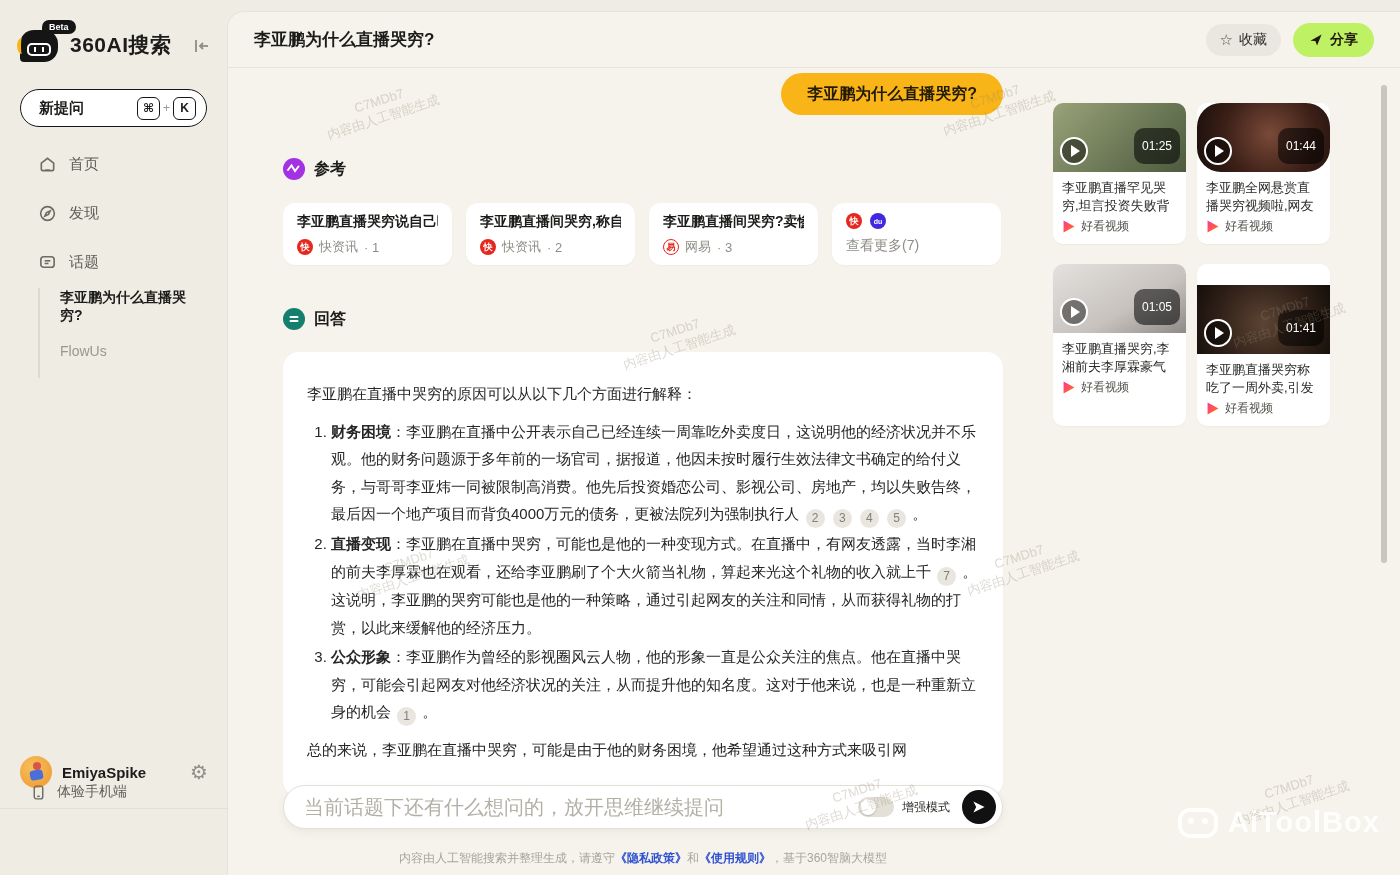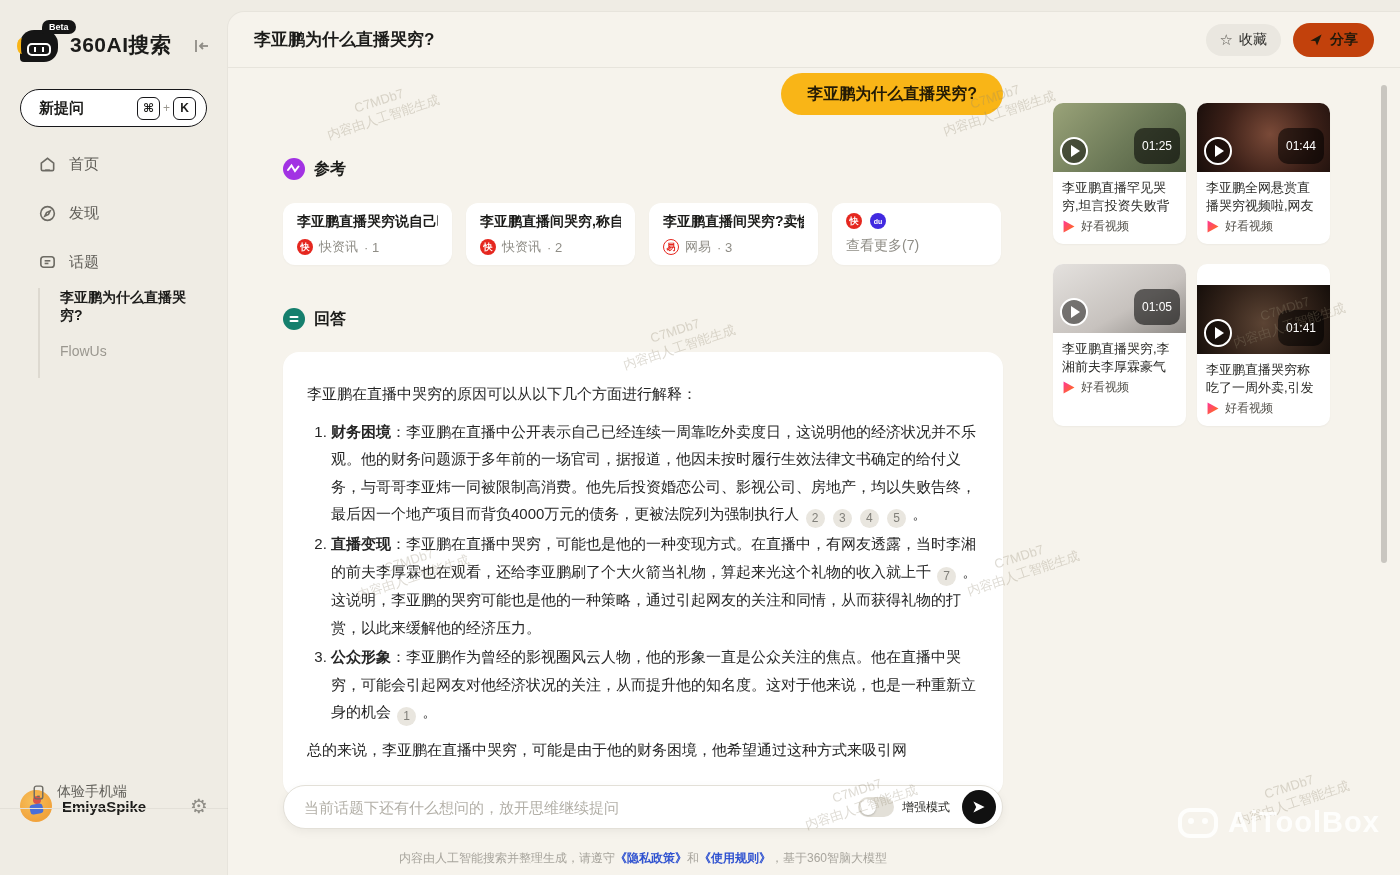--- a/index.html
+++ b/index.html
@@ -23,35 +23,35 @@
   .new-q-btn { position:absolute; left:20px; top:89px; width:187px; height:38px; background:#fff; border:1.5px solid #17171a; border-radius:20px; display:flex; align-items:center; padding:0 10px 0 18px; cursor:pointer; }
   .new-q-label { font-size:15px; font-weight:bold; flex:1; }
   .keycap { width:23px; height:23px; border:1.5px solid #17171a; border-radius:6px; background:#fff; display:flex; align-items:center; justify-content:center; font-size:12px; font-weight:bold; }
   .key-plus { color:#9a978f; font-size:12px; margin:0 3px; }
   .nav-item { position:absolute; left:38px; display:flex; align-items:center; gap:12px; color:#5f5d57; font-size:15px; cursor:pointer; }
   .nav-item svg { stroke:#6d6b64; }
   .topic-tree { position:absolute; left:38px; top:288px; width:170px; border-left:2px solid #ddd9d0; padding-left:20px; }
   .topic-item { font-size:14px; margin-bottom:18px; cursor:pointer; line-height:18px; }
   .topic-item.active { font-weight:bold; color:#1c1c1a; }
   .topic-item.plain { color:#9a978f; }
-  .user-row { position:absolute; left:20px; top:755px; width:188px; height:34px; display:flex; align-items:center;margin-top:34px; }
+  .user-row { position:absolute; left:20px; top:755px; width:188px; height:34px; display:flex; align-items:center; }
   .avatar { width:32px; height:32px; border-radius:50%; background:radial-gradient(circle at 40% 35%, #f7c05a 0%, #f1a33c 70%); position:relative; overflow:hidden; }
   .avatar::before { content:""; position:absolute; left:13px; top:6px; width:8px; height:8px; border-radius:50%; background:#d9534a; }
   .avatar::after { content:""; position:absolute; left:10px; top:14px; width:13px; height:10px; border-radius:3px; background:#4a6fd8; transform:rotate(-10deg); }
   .user-name { font-size:15px; font-weight:bold; margin-left:10px; flex:1; }
   .gear { font-size:20px; color:#8f8d86; cursor:pointer; line-height:1; }
   .sidebar-divider { position:absolute; left:0; top:808px; width:228px; height:1px; background:#e3e0d8; }
   .mobile-row { position:absolute; left:30px; top:783px; display:flex; align-items:center; gap:10px; color:#5f5d57; font-size:14px; cursor:pointer; }
   
   .panel { position:absolute; left:228px; top:12px; right:0; bottom:0; background:#f6f3ec; border-radius:16px 0 0 0; box-shadow:0 0 0 1px rgba(0,0,0,.03); }
   .panel-header { position:absolute; left:0; top:0; right:0; height:56px; display:flex; align-items:center; padding:0 26px; border-bottom:1px solid #e7e4dc; }
   .panel-title { font-size:17px; font-weight:bold; flex:1; }
   .fav-btn { height:32px; background:#eae7e0; border-radius:16px; display:flex; align-items:center; gap:6px; padding:0 14px; font-size:14px; color:#2b2b28; cursor:pointer; }
   .fav-star { font-size:15px; color:#55534d; }
-  .share-btn { height:34px; background:#c2410c; border-radius:17px; display:flex; align-items:center; gap:7px; padding:0 16px; font-size:14px; font-weight:bold; color:#21190a; margin-left:12px; cursor:pointer; }
+  .share-btn { height:34px; background:#bef264; border-radius:17px; display:flex; align-items:center; gap:7px; padding:0 16px; font-size:14px; font-weight:bold; color:#21190a; margin-left:12px; cursor:pointer; }
   
   .bubble { position:absolute; left:55px; top:61px; width:720px; display:flex; justify-content:flex-end; }
   .bubble-inner { background:#f9b517; border-radius:21px; height:42px; display:flex; align-items:center; padding:0 26px; font-size:16px; font-weight:bold; color:#241b06; }
   .sec-header { position:absolute; display:flex; align-items:center; gap:9px; font-size:16px; font-weight:bold; }
   .sec-ref { left:55px; top:146px; }
   .sec-ans { left:55px; top:296px; }
   .sec-icon { width:22px; height:22px; border-radius:50%; position:relative; flex:none; }
   .sec-icon.purple { background:#a232e3; }
   .sec-icon.teal { background:#157f6d; }
   .sec-icon svg { position:absolute; left:0; top:0; }
@@ -66,34 +66,34 @@
   .more-icons { display:flex; gap:8px; margin-bottom:8px; }
   .more-label { font-size:14px; color:#8f8d86; }
   .answer-card { position:absolute; left:55px; top:340px; width:720px; height:445px; background:#fff; border-radius:16px; padding:28px 24px; overflow:hidden; box-shadow:0 1px 2px rgba(0,0,0,.03); }
   .answer-card p, .answer-card li { font-size:15px; line-height:27.5px; color:#262626; }
   .answer-card ol { margin:10px 0 0 0; padding-left:24px; }
   .answer-card li { margin-bottom:2px; }
   .cite { display:inline-flex; width:19px; height:19px; border-radius:50%; background:#e9e6df; color:#807f79; font-size:12px; align-items:center; justify-content:center; margin:0 2px; vertical-align:-3px; }
   .closing { color:#9b9994; margin-top:10px; }
   
   .composer { position:absolute; left:55px; top:773px; width:720px; height:44px; background:#fff; border:1px solid #e3e0d8; border-radius:22px; display:flex; align-items:center; padding:0 6px 0 20px; box-shadow:0 3px 10px rgba(0,0,0,.05); }
-  .composer input { flex:1; border:none; outline:none; font-size:15px; color:#0f766e; background:transparent; font-family:inherit; }
+  .composer input { flex:1; border:none; outline:none; font-size:20px; color:#0f766e; background:transparent; font-family:inherit; }
   .composer input::placeholder { color:#b3b0a8; }
   .toggle { width:36px; height:20px; border-radius:10px; background:#e3e0d8; position:relative; cursor:pointer; flex:none; margin-right:8px; }
   .toggle::before { content:""; position:absolute; left:2px; top:2px; width:16px; height:16px; border-radius:50%; background:#fff; box-shadow:0 1px 2px rgba(0,0,0,.2); }
   .enhance-label { font-size:12px; color:#2b2b28; margin-right:12px; white-space:nowrap; }
   .send-btn { width:34px; height:34px; border-radius:50%; background:#111; display:flex; align-items:center; justify-content:center; cursor:pointer; flex:none; }
   .footnote { position:absolute; left:55px; top:838px; width:720px; text-align:center; font-size:12px; color:#a8a59d; }
   .footnote a { color:#2e51d0; font-weight:bold; text-decoration:none; cursor:pointer; }
   
   .videos { position:absolute; left:825px; top:91px; width:277px; display:flex; flex-wrap:wrap; gap:20px 11px; }
   .vid-card { width:133px; background:#fff; border-radius:10px; overflow:hidden; cursor:pointer; box-shadow:0 1px 2px rgba(0,0,0,.04); }
   .thumb { position:relative; width:133px; height:69px; }
   .thumb.v1 { background:linear-gradient(135deg,#9aa379 0%,#6d7a58 55%,#4d5a3e 100%); }
-  .thumb.v2 { background:radial-gradient(circle at 55% 45%,#7a4a38 0%,#3c2018 55%,#170d0a 100%); }
+  .thumb.v2 { background:radial-gradient(circle at 55% 45%,#7a4a38 0%,#3c2018 55%,#170d0a 100%);border-radius:24px; }
   .thumb.v3 { background:linear-gradient(150deg,#e4e1de 0%,#c7c2be 60%,#8e8a86 100%); }
   .thumb.v4 { background:radial-gradient(circle at 50% 55%,#5c4434 0%,#33231a 55%,#150e0a 100%);margin-top:21px; }
   .play-ovl { position:absolute; left:7px; bottom:7px; width:28px; height:28px; border-radius:50%; background:rgba(0,0,0,.45); border:2px solid #fff; display:flex; align-items:center; justify-content:center; }
   .play-tri { width:0; height:0; border-left:9px solid #fff; border-top:6px solid transparent; border-bottom:6px solid transparent; margin-left:3px; }
   .duration { position:absolute; right:6px; bottom:8px; background:rgba(0,0,0,.55); color:#fff; font-size:12px; padding:11px 8px; border-radius:10px; }
   .vid-title { font-size:13px; line-height:18px; color:#2b2b28; padding:7px 9px 4px; height:44px; overflow:hidden; }
   .vid-src { display:flex; align-items:center; gap:6px; padding:2px 9px 9px; font-size:12px; color:#55534d; }
   .hk-tri { width:13px; height:13px; background:linear-gradient(135deg,#ff2ea6,#ff7a00); clip-path:polygon(12% 4%, 96% 50%, 12% 96%); flex:none; }
   
   .wm { position:absolute; transform:rotate(-18deg); color:rgba(145,135,112,.30); font-size:13px; pointer-events:none; z-index:40; line-height:17px; white-space:nowrap; }

